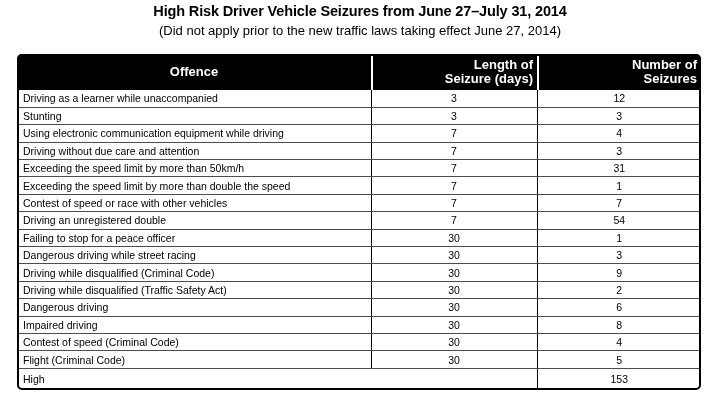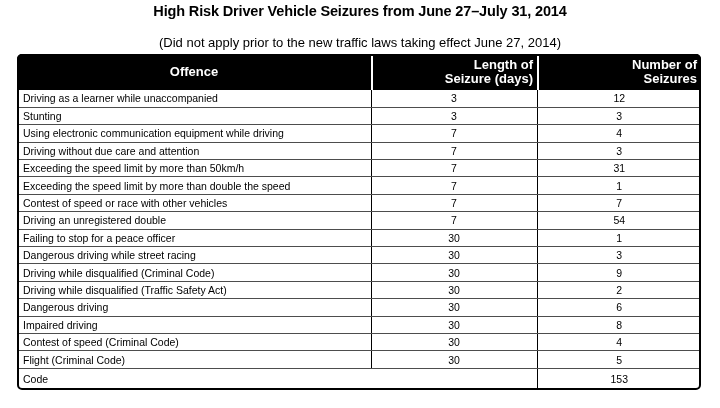--- a/index.html
+++ b/index.html
@@ -28,21 +28,21 @@
     font-size: 14.5px;
     font-weight: bold;
     letter-spacing: -0.15px;
     line-height: 18px;
     white-space: nowrap;
   }
   .subtitle {
     font-size: 13px;
     font-weight: normal;
     line-height: 17px;
-    margin-top: 14px;
+    margin-top: 2px;
     white-space: nowrap;
   }
 
   .table-wrap {
     position: absolute;
     left: 17px;
     top: 54px;
     width: 684px;
   }
   table.seizures {
@@ -226,21 +226,21 @@
             <td>Contest of speed (Criminal Code)</td>
             <td class="num">30</td>
             <td class="num last">4</td>
           </tr>
           <tr>
             <td>Flight (Criminal Code)</td>
             <td class="num">30</td>
             <td class="num last">5</td>
           </tr>
           <tr class="total">
-            <td colspan="2" class="total-label">Code</td>
+            <td colspan="2" class="total-label">High</td>
             <td class="num last">153</td>
           </tr>
         </tbody>
     </table>
   </div>
 
   <div class="table-border" id="table-border" style="height: 336px;"></div>
 
 </div>
 

